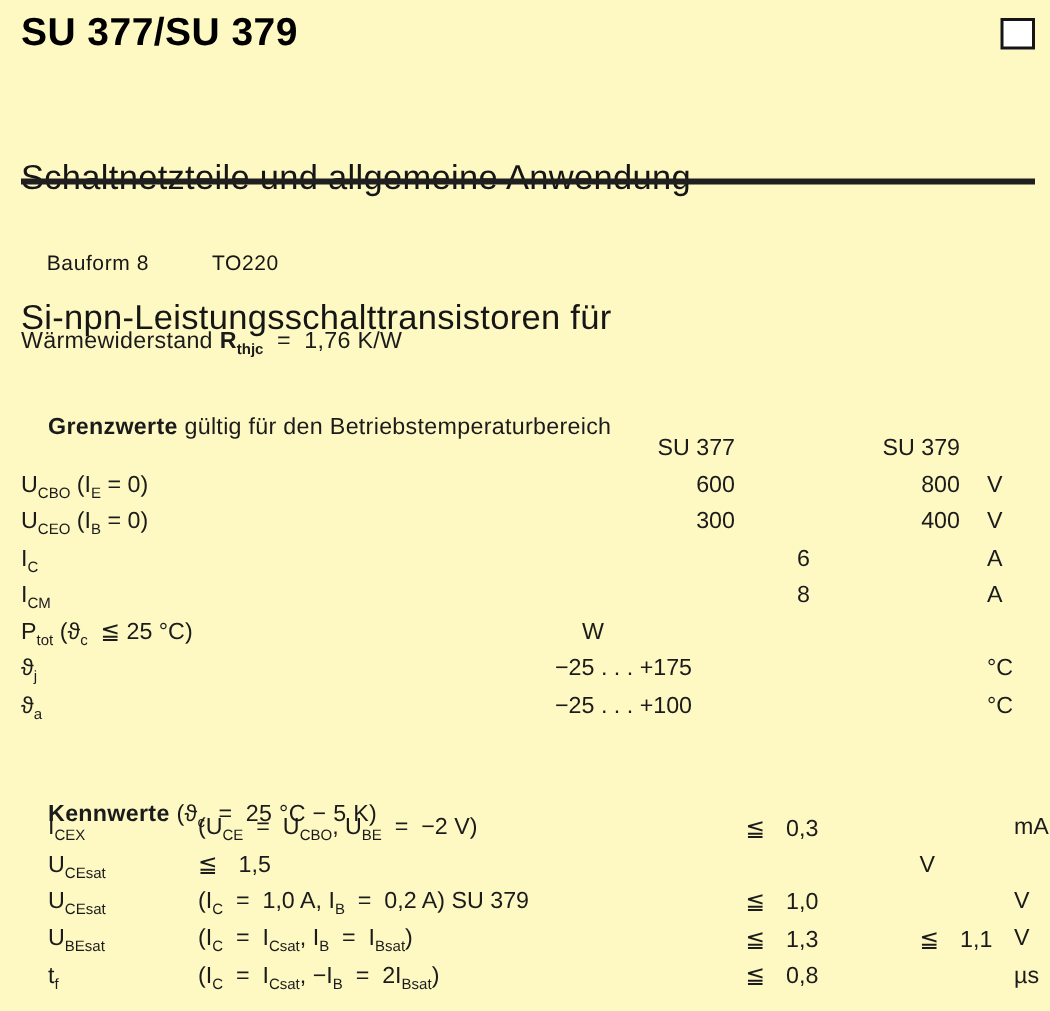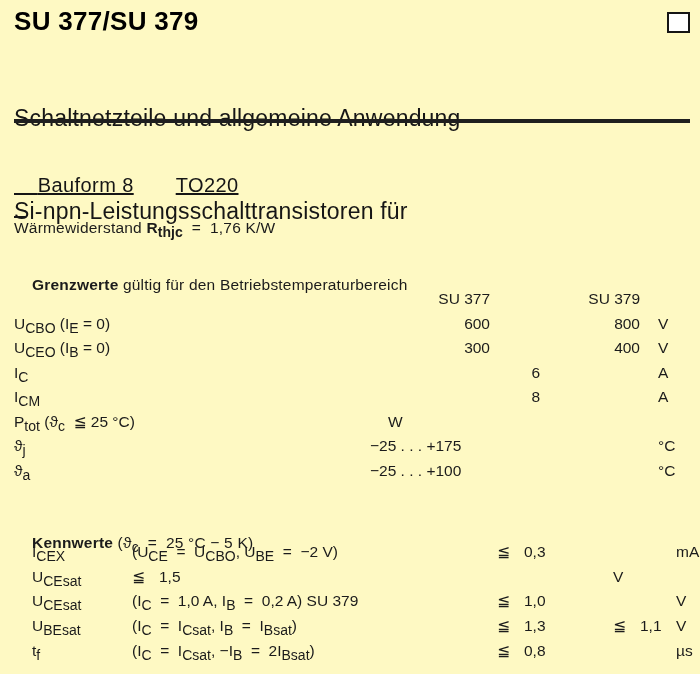--- a/index.html
+++ b/index.html
@@ -6,21 +6,21 @@
   html,body { background:#e8e8e8; }
   .page {
     position:relative;
     width:700px; height:674px;
     background:#fef9c3;
     color:#1b1b1b;
     font-family:"Liberation Sans","DejaVu Sans",sans-serif;
     overflow:hidden;
     margin:0 auto;
   }
-  sub { font-size:14px; line-height:0; letter-spacing:0; }
+  sub { font-size:10px; line-height:0; letter-spacing:0; }
   b { font-weight:700; }
 
   .title {
     position:absolute; top:6px; left:14px;
     font-size:26px; font-weight:700; letter-spacing:0.3px; color:#000;
     white-space:pre;
   }
   .corner-box {
     position:absolute; top:12px; left:667px;
     width:23px; height:21px;
@@ -31,21 +31,21 @@
     position:absolute; top:41px; left:14px;
     font-size:23px; font-weight:400; letter-spacing:0.2px;
     line-height:31px; color:#161616; white-space:pre;
   }
   .rule {
     position:absolute; top:119px; left:14px;
     width:676px; height:4px; background:#1f1f1f;
   }
   .bauform {
     position:absolute; top:151px; left:14px;
-    font-size:20px; letter-spacing:0.4px; color:#161616; white-space:pre;text-decoration:underline;
+    font-size:14px; letter-spacing:0.4px; color:#161616; white-space:pre;
   }
   .bauform .pkg { margin-left:42px; }
   .thermal {
     position:absolute; top:219px; left:14px;
     font-size:15.5px; letter-spacing:0.2px; white-space:pre;
   }
   .section-heading {
     position:absolute; left:14px;
     font-size:15.5px; letter-spacing:0.2px; white-space:pre;
   }

